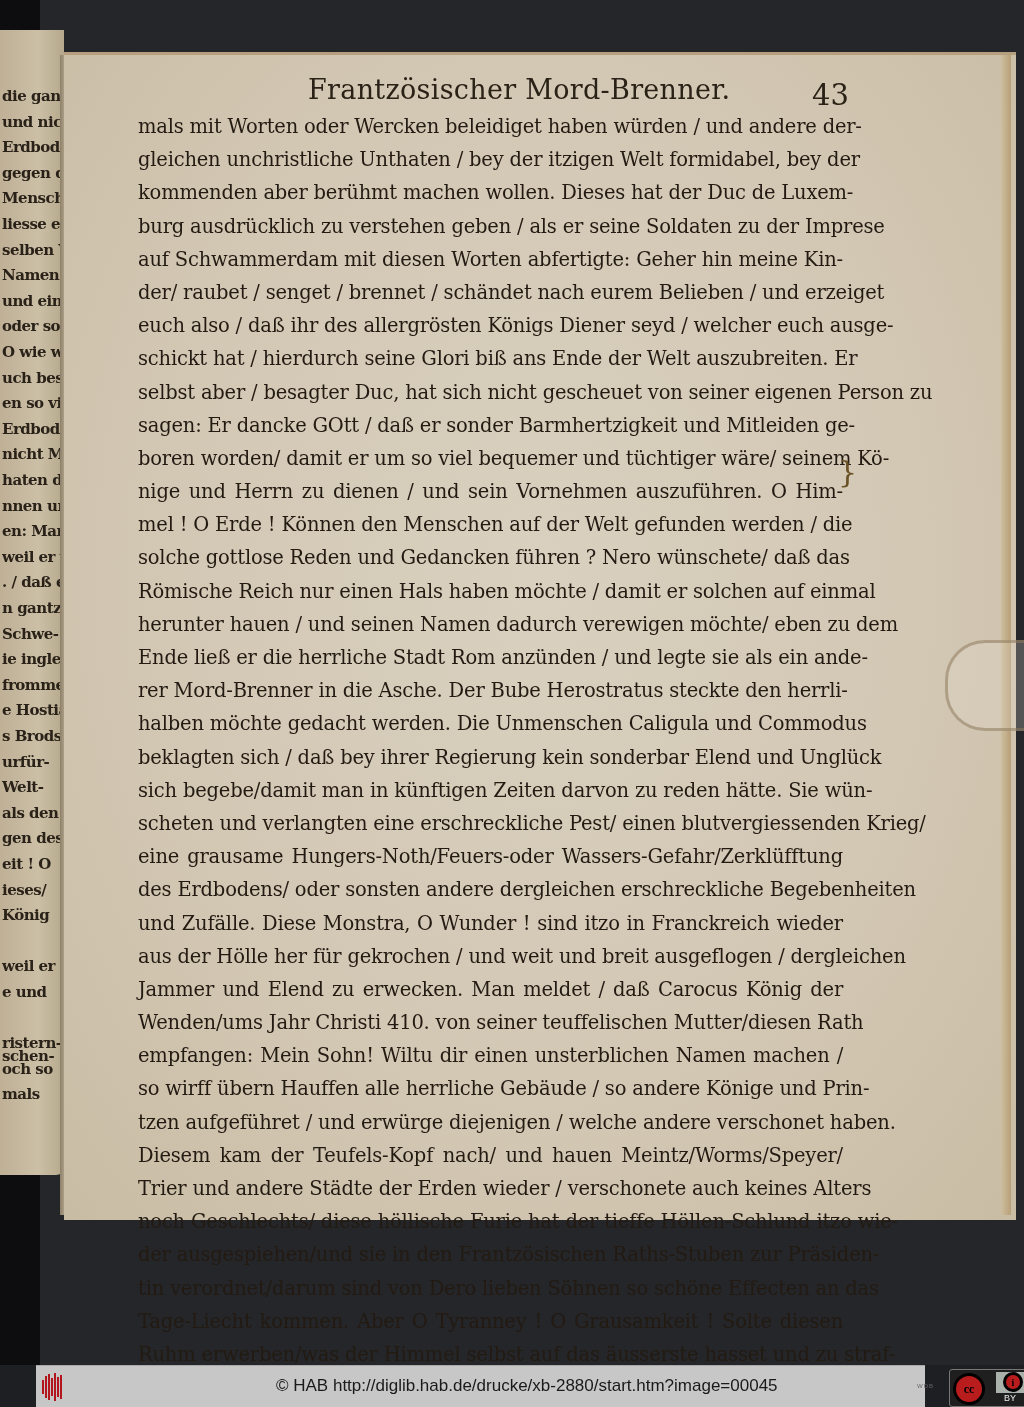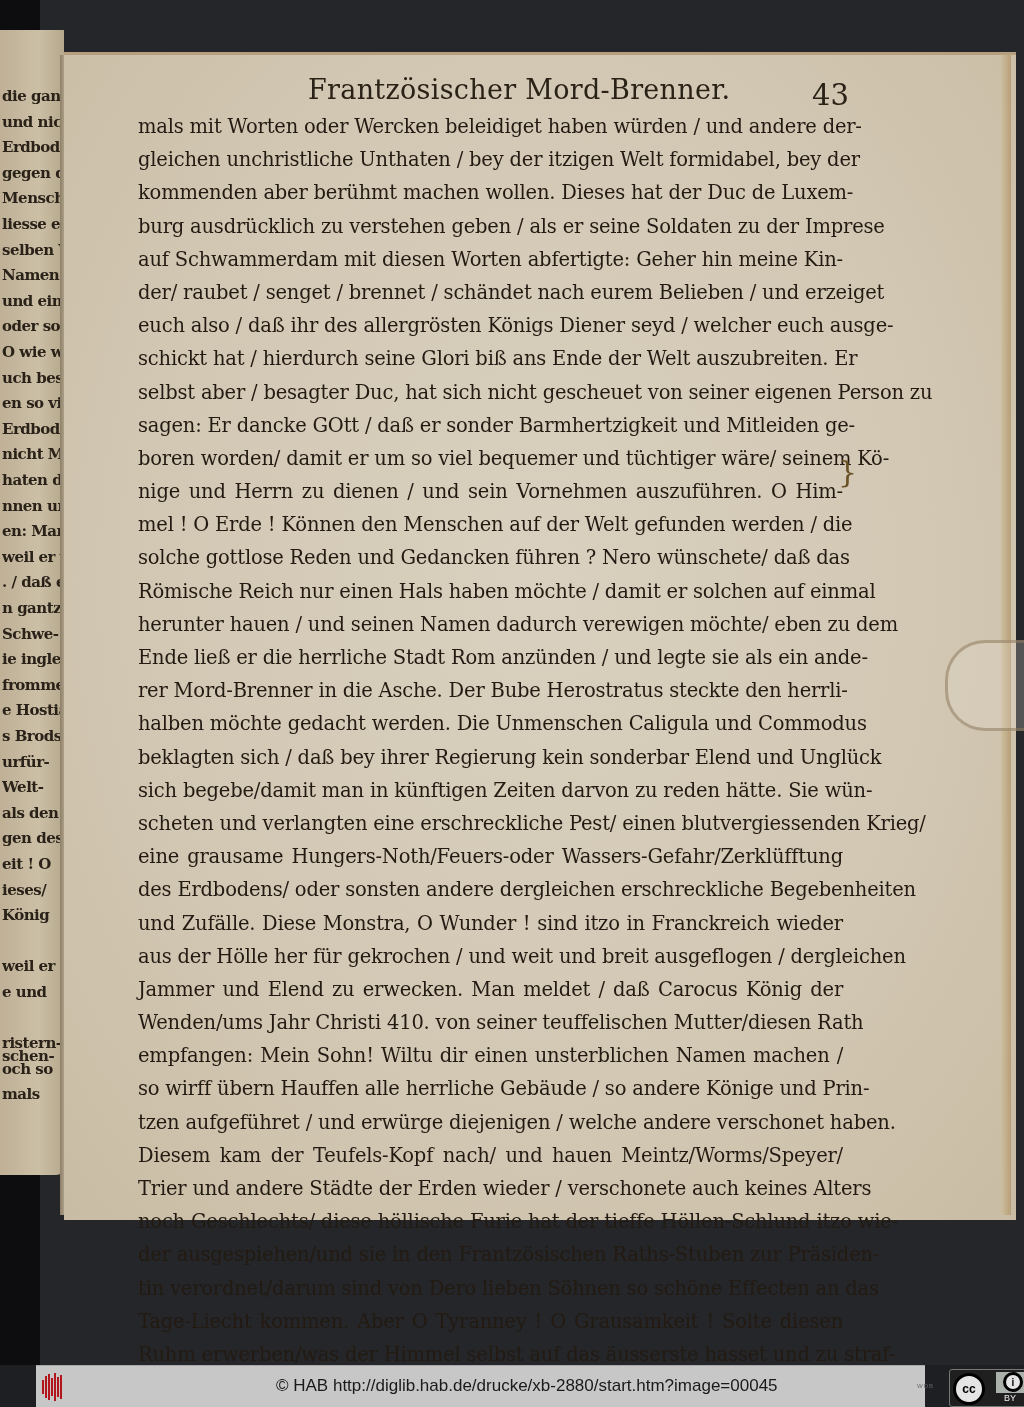--- a/index.html
+++ b/index.html
@@ -98,23 +98,23 @@
     font-family: "Liberation Sans", sans-serif; font-size: 6px; color: #666; letter-spacing: 1px;
   }
   .cc-badge {
     position: absolute; left: 913px; top: 3px; width: 106px; height: 36px;
     background: #1f1f1f; border: 1px solid #777; border-radius: 3px;
   }
   .cc-badge .cc-strip {
     position: absolute; left: 46px; top: 2px; width: 58px; height: 21px; background: #aab2ab;
   }
   .cc-circle {
-    position: absolute; border-radius: 50%; background: #e5e5e5; border: 3px solid #000;
+    position: absolute; border-radius: 50%; background: #b91c1c; border: 3px solid #000;
     display: flex; align-items: center; justify-content: center;
-    font-family: Liberation Sans, sans-serif; font-weight: bold; color: #000;
+    font-family: Liberation Serif, serif; font-weight: bold; color: #000;
   }
   .cc-main { left: 3px; top: 3px; width: 26px; height: 26px; font-size: 12px; }
   .cc-by { left: 53px; top: 2px; width: 14px; height: 14px; font-size: 10px; }
   .cc-sa { left: 80px; top: 2px; width: 14px; height: 14px; font-size: 10px; }
   .cc-label {
     position: absolute; top: 23px; font-family: "Liberation Sans", sans-serif;
     font-size: 9px; color: #eee;
   }
 </style>
 </head>

